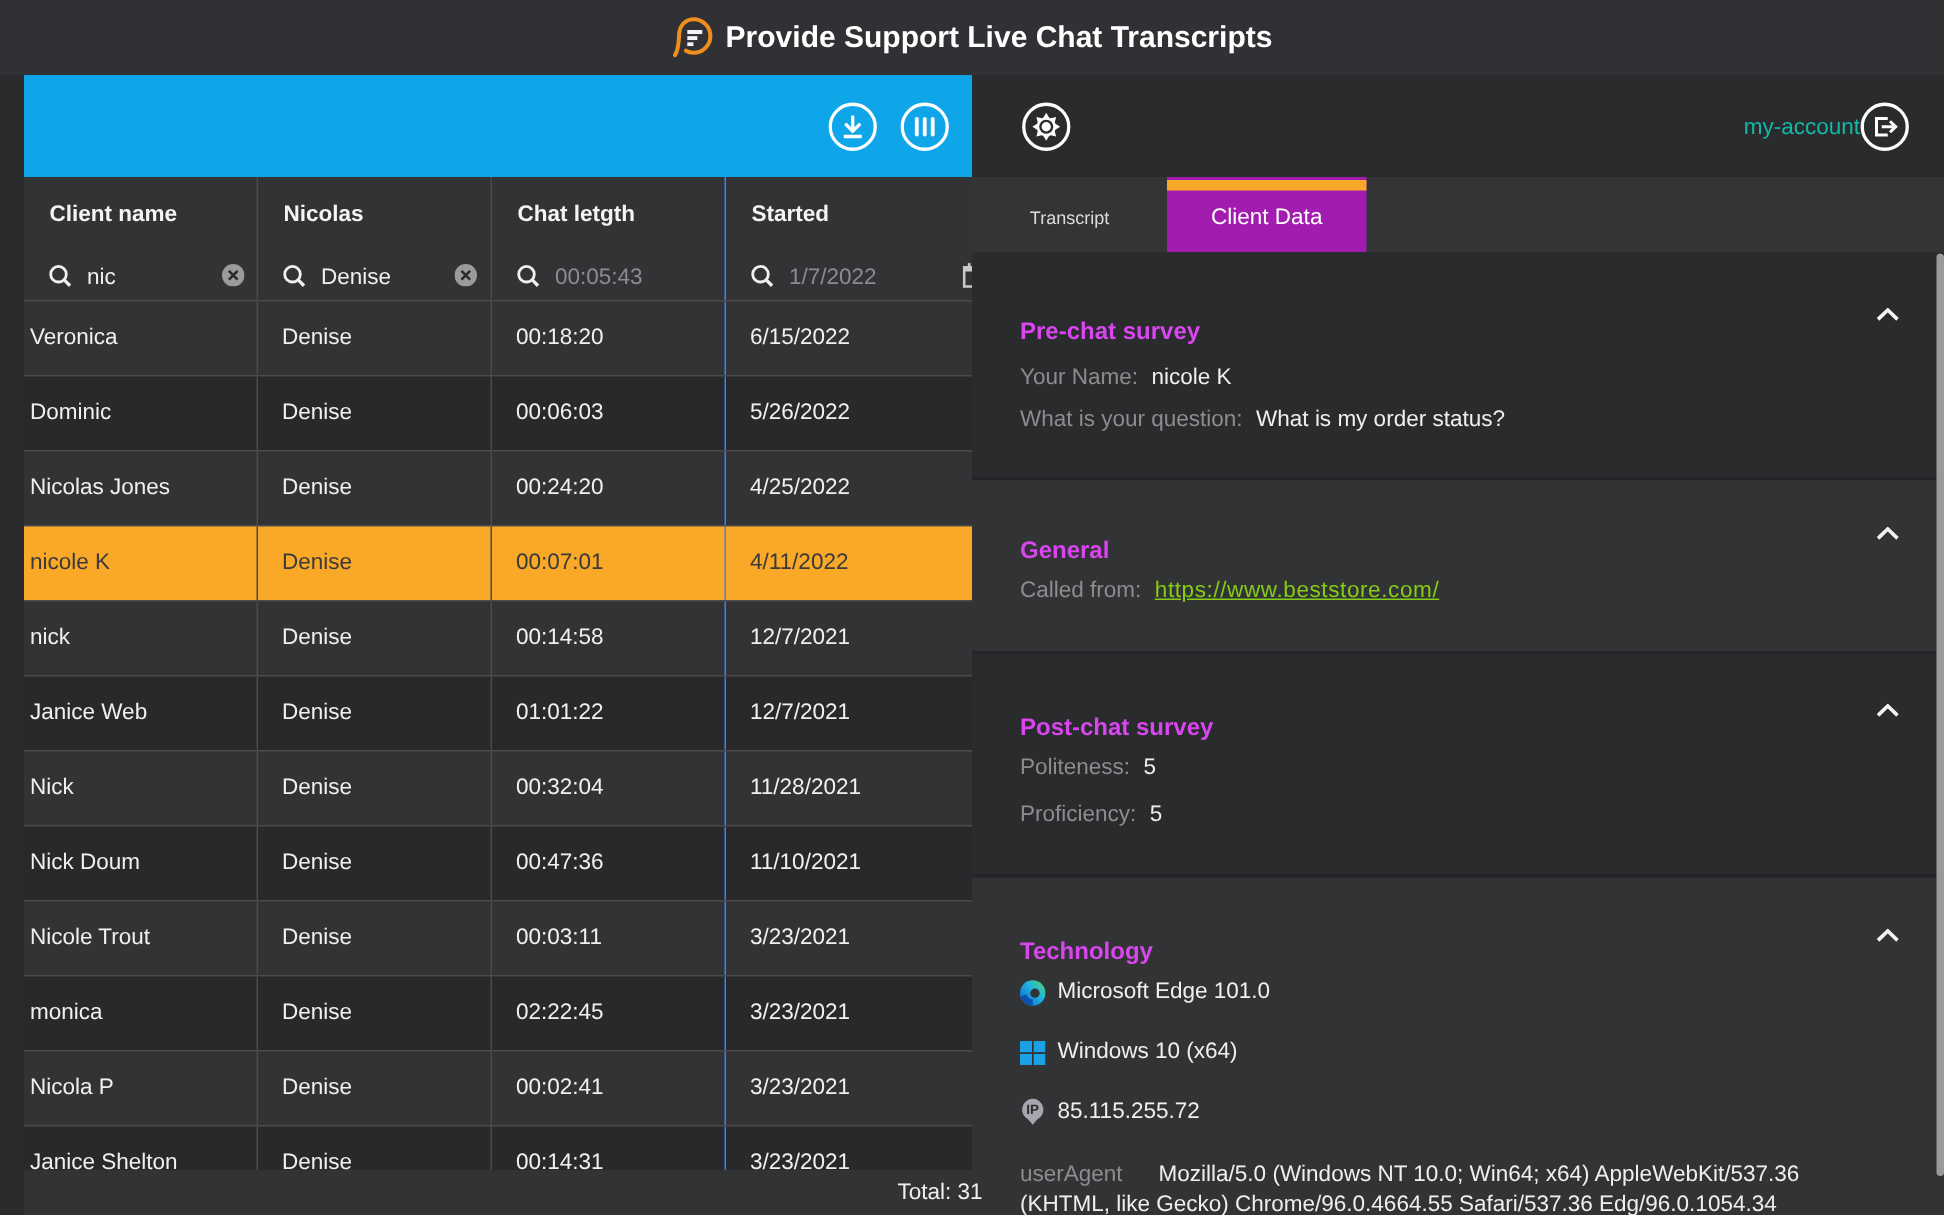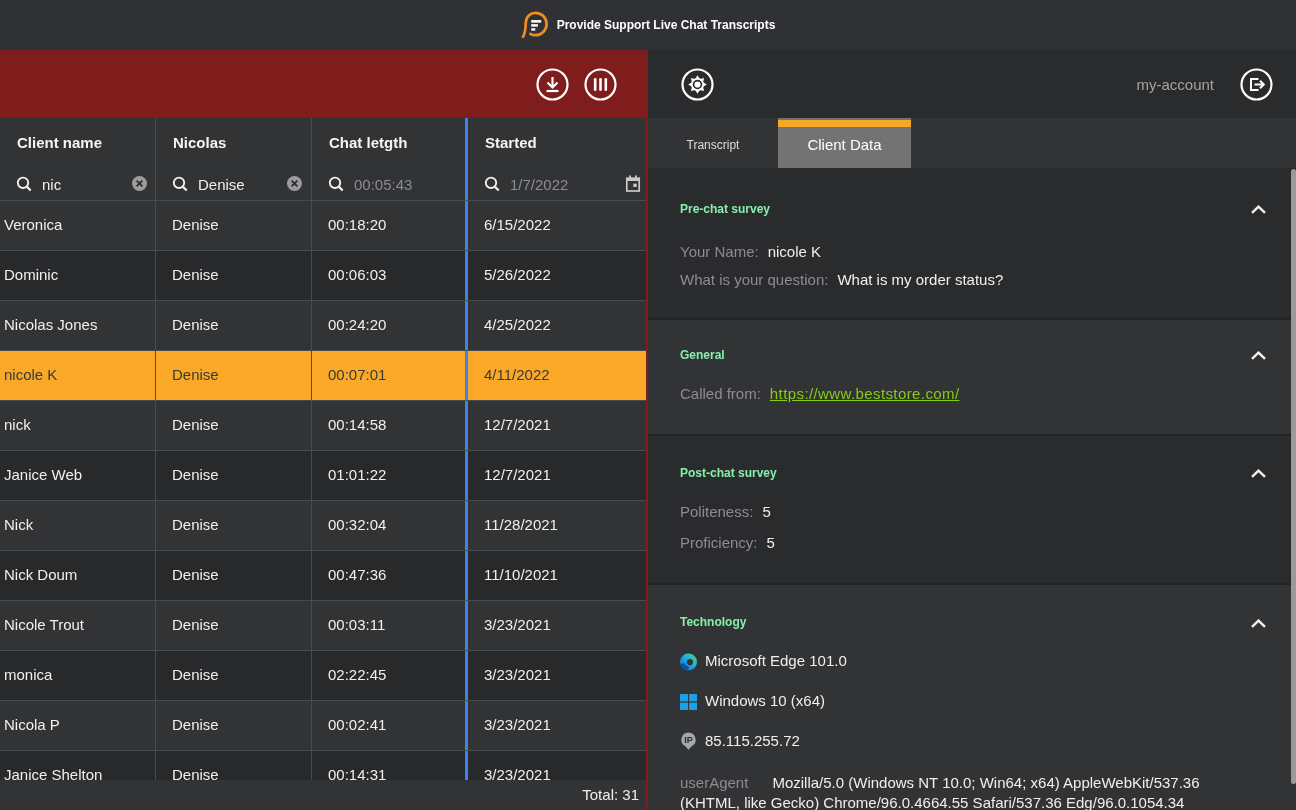--- a/index.html
+++ b/index.html
@@ -1,64 +1,64 @@
 <!DOCTYPE html>
 <html><head>
 <meta charset="utf-8">
 <style>
 * { margin:0; padding:0; box-sizing:border-box; }
 html,body { width:1296px; height:810px; overflow:hidden; background:#2a2b2d;
   font-family:"Liberation Sans", sans-serif; }
 #appbar { position:absolute; left:0; top:0; width:1296px; height:50px; background:#303134;
   display:flex; align-items:center; justify-content:center; }
-#appbar .ttl { color:#fff; font-size:12px; font-weight:bold; margin-left:8px; }
-
-#left { position:absolute; left:0; top:50px; width:734px; height:760px; background:#7f1d1d;
+#appbar .ttl { color:#fff; font-size:20px; font-weight:bold; margin-left:8px; }
+
+#left { position:absolute; left:16px; top:50px; width:734px; height:760px; background:#0ea5e9;
   border-right:2px solid #4a4b4d; }
 #ltoolbar { position:absolute; left:0; top:0; width:646px; height:68px; }
 .cbtn { position:absolute; top:18px; width:33px; height:33px; }
 #thead { position:absolute; left:0; top:68px; width:646px; height:82px; background:#323335; display:flex; }
 #thead .hc { position:relative; height:82px; }
 #thead .hc .t { position:absolute; left:17px; top:15px; line-height:20px; font-size:15px;
   font-weight:bold; color:#f4f4f4; }
 #thead .hc .s { position:absolute; left:16px; top:54px; height:24px; display:flex; align-items:center; }
 #thead .hc .s .txt { margin-left:10px; font-size:15px; color:#f0f0f0; }
 #thead .hc .s .ph { margin-left:10px; font-size:15px; color:#8b8c8f; }
 .clr { position:absolute; top:58px; width:15px; height:15px; }
 .c1 { width:156px; border-right:1px solid #4a4b4d; }
 .c2 { width:156px; border-right:1px solid #4a4b4d; }
-.c3 { width:156px; border-right:3px solid #3b82f6; }
+.c3 { width:156px; border-right:1px solid #3b82f6; }
 .c4 { width:178px; }
 #tbody { position:absolute; left:0; top:150px; width:646px; }
 .row { display:flex; height:50px; border-top:1px solid #4a4b4d; }
 .row .c1,.row .c2,.row .c3,.row .c4 { padding-left:16px; font-size:15px; color:#f0f0f0;
   line-height:48px; white-space:nowrap; overflow:hidden; }
 .row .c1 { padding-left:4px; }
 .row.lt { background:#323335; }
 .row.dk { background:#28292b; }
 .row.hl { background:#f9a827; }
 .row.hl .c1,.row.hl .c2,.row.hl .c3,.row.hl .c4 { color:#3a3a3a; }
 #lfooter { position:absolute; left:0; top:730px; width:646px; height:30px; background:#323335;
   color:#efefef; font-size:15px; line-height:30px;
   text-align:right; padding-right:7px; z-index:5; }
 
 #right { position:absolute; left:648px; top:50px; width:648px; height:760px; background:#2a2b2d; }
 #rtoolbar { position:absolute; left:0; top:0; width:648px; height:68px; display:flex;
   align-items:center; }
-#rtoolbar .acct { position:absolute; right:82px; color:#a3a3a3; font-size:15px; }
+#rtoolbar .acct { position:absolute; right:56px; color:#14b8a6; font-size:15px; }
 #tabs { position:absolute; left:0; top:68px; width:648px; height:50px; background:#333436; }
 #tab1 { position:absolute; left:0; top:0; width:130px; height:50px; color:#dcdcdc; font-size:12px;
   text-align:center; line-height:54px; }
-#tab2 { position:absolute; left:130px; top:0; width:133px; height:50px; background:#737373;
+#tab2 { position:absolute; left:130px; top:0; width:133px; height:50px; background:#a21caf;
   color:#fff; font-size:15px; text-align:center; line-height:54px; }
 #ind { position:absolute; left:130px; top:1.5px; width:133px; height:7.5px; background:#f8a827; }
 .sec { position:absolute; left:0; width:648px; }
 .secl { background:#323335; }
 .gap { position:absolute; left:0; width:648px; height:2px; background:#232427; }
-.stitle { position:absolute; left:32px; font-size:12px; font-weight:bold; color:#86efac; line-height:20px; }
+.stitle { position:absolute; left:32px; font-size:16px; font-weight:bold; color:#d946ef; line-height:20px;margin-top:13px; }
 .srow { position:absolute; left:32px; font-size:15px; line-height:20px; color:#efefef; white-space:nowrap; }
 .lbl { color:#8d8d90; }
 .lbl.m { margin-right:9px; }
 .chev { position:absolute; left:603px; width:15px; height:9px; }
 .lnk { color:#84cc16; letter-spacing:0.4px; text-decoration:underline; }
 .tic { position:absolute; left:32px; width:17px; height:18px; }
 #ua { position:absolute; left:32px; top:723px; width:540px; font-size:15px; line-height:19.5px;
   color:#efefef; }
 #thumb { position:absolute; left:1291px; top:169px; width:5px; height:615px; background:#9a9a9a;
   border-radius:3px; z-index:10; }

